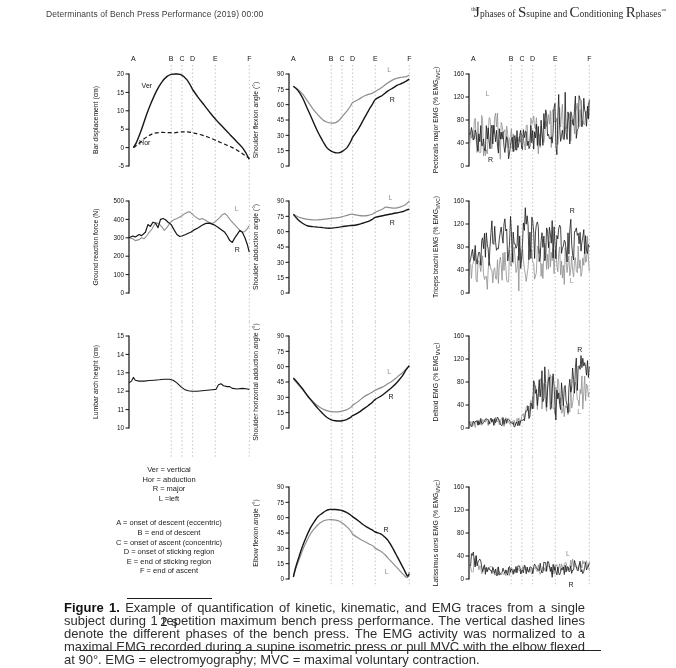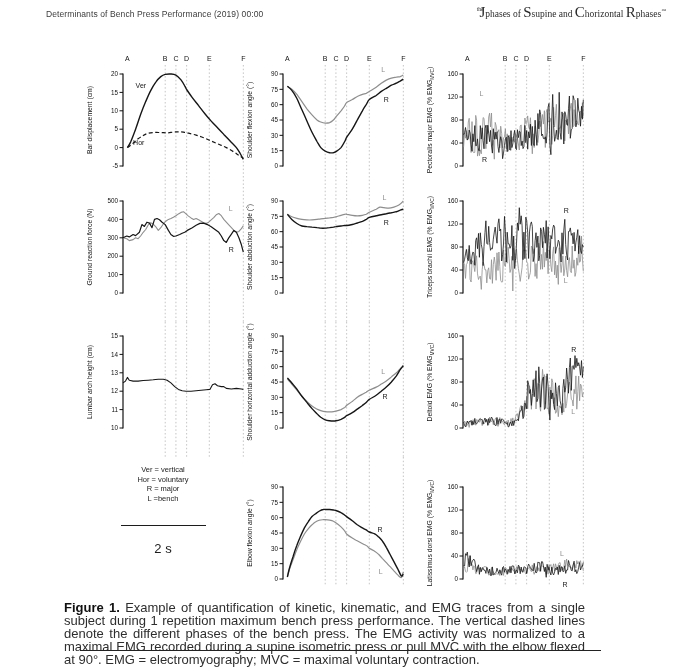--- a/index.html
+++ b/index.html
@@ -2,39 +2,39 @@
 <html><head>
 <meta charset="utf-8">
 <style>
   html,body{margin:0;padding:0;background:#fff;}
   body{width:676px;height:668px;position:relative;font-family:"Liberation Sans",sans-serif;color:#222;overflow:hidden;}
   .running-title{position:absolute;left:18px;top:9px;font-size:8.5px;color:#3c3c3c;letter-spacing:.1px;padding-left:28px;}
   .logo{position:absolute;right:10px;top:4px;font-family:"Liberation Serif",serif;color:#2a2a2a;white-space:nowrap;font-size:9.5px;}
   .logo .big{font-size:15px;}
   .logo .the{font-size:5.5px;position:relative;top:-6px;margin-right:-4px;}
   .logo .tm{font-size:5px;position:relative;top:-5px;}
-  .figure-grid{position:absolute;left:83px;top:52px;display:grid;grid-template-columns:160px 180px 180px;grid-template-rows:135px 135px 135px 135px;}
+  .figure-grid{position:absolute;left:89px;top:52px;display:grid;grid-template-columns:160px 180px 180px;grid-template-rows:135px 135px 135px 135px;}
   .cell{position:relative;overflow:visible;}
   .legend-cell{font-size:7.5px;line-height:9.6px;text-align:center;color:#1c1c1c;padding-top:8px;}
   .legend-block2{margin-top:15px;}
   .scalebar{margin-top:22px;}
   .sb-line{width:85px;border-top:1.5px solid #1c1c1c;margin:0 auto;}
   .sb-label{margin-top:18px;font-size:13px;}
   .caption{position:absolute;left:64px;top:601px;width:521px;font-size:13px;line-height:13px;color:#2e2e2e;text-align:justify;}
   .caption b{color:#111;}
   .bottom-rule{position:absolute;left:80px;top:650px;width:521px;border-top:1.6px solid #222;}
   svg{font-family:"Liberation Sans",sans-serif;}
 </style>
 </head>
 <body>
 
 <div class="running-title">Determinants of Bench Press Performance (2019) 00:00</div>
 
 <div class="logo">
-  <span class="the">the</span><span class="big">J</span><span>phases of </span><span class="big">S</span><span>supine and </span><span class="big">C</span><span>horizontal </span><span class="big">R</span><span>phases</span><span class="tm">™</span>
+  <span class="the">the</span><span class="big">J</span><span>phases of </span><span class="big">S</span><span>supine and </span><span class="big">C</span><span>onditioning </span><span class="big">R</span><span>phases</span><span class="tm">™</span>
 </div>
 
 <div class="figure-grid">
   <div class="cell" style="grid-area:1/1"><svg viewBox="0 0 176 135" width="176" height="135">
         <text x="44.41" y="9" text-anchor="middle" font-size="7" fill="#111">A</text>
         <line x1="82.21000000000001" y1="13" x2="82.21000000000001" y2="135" stroke="#ababab" stroke-width="0.7" stroke-dasharray="1.5,2.2"></line>
         <text x="82.21000000000001" y="9" text-anchor="middle" font-size="7" fill="#111">B</text>
         <line x1="92.91999999999999" y1="13" x2="92.91999999999999" y2="135" stroke="#ababab" stroke-width="0.7" stroke-dasharray="1.5,2.2"></line>
         <text x="92.91999999999999" y="9" text-anchor="middle" font-size="7" fill="#111">C</text>
         <line x1="103.63" y1="13" x2="103.63" y2="135" stroke="#ababab" stroke-width="0.7" stroke-dasharray="1.5,2.2"></line>
@@ -105,23 +105,31 @@
         <line x1="36.5" y1="32.400000000000006" x2="40" y2="32.400000000000006" stroke="#111" stroke-width="1"></line>
         <text x="35" y="34.60000000000001" text-anchor="end" font-size="6.3" fill="#111">14</text>
         <line x1="36.5" y1="14" x2="40" y2="14" stroke="#111" stroke-width="1"></line>
         <text x="35" y="16.2" text-anchor="end" font-size="6.3" fill="#111">15</text>
         <text transform="translate(9 60) rotate(-90)" text-anchor="middle" font-size="6.8" fill="#111"><tspan>Lumbar arch height (cm)</tspan></text>
         <path d="M40.0,60.9L42.5,59.1L44.4,55.4L46.3,58.2L50.1,59.1L55.1,59.1L60.2,58.5L65.2,58.2L70.2,57.8L75.3,57.2L80.3,57.2L84.1,58.2L87.9,60.9L91.7,64.6L95.4,67.4L99.2,68.8L103.0,69.2L108.0,69.2L113.1,68.8L118.1,68.3L123.2,67.7L126.9,67.4L129.5,62.8L132.0,61.8L134.5,63.7L138.3,64.6L140.8,64.6L143.3,66.4L148.4,67.0L153.4,66.4L158.4,67.0L160.3,67.4" fill="none" stroke="#161616" stroke-width="1.1" stroke-dasharray="none" stroke-linejoin="round"></path>
       </svg></div>
   <div class="cell legend-cell" style="grid-area:4/1">
     <div>
       <div>Ver = vertical</div>
-      <div>Hor = voluntary</div>
+      <div>Hor = abduction</div>
       <div>R = major</div>
-      <div>L =bench</div>
+      <div>L =left</div>
+    </div>
+    <div class="legend-block2">
+      <div>A = onset of descent (eccentric)</div>
+      <div>B = end of descent</div>
+      <div>C = onset of ascent (concentric)</div>
+      <div>D = onset of sticking region</div>
+      <div>E = end of sticking region</div>
+      <div>F = end of ascent</div>
     </div>
     <div class="scalebar">
       <div class="sb-line"></div>
       <div class="sb-label">2 s</div>
     </div>
   </div>
   <div class="cell" style="grid-area:1/2"><svg viewBox="0 0 176 135" width="176" height="135">
         <text x="44.41" y="9" text-anchor="middle" font-size="7" fill="#111">A</text>
         <line x1="82.21000000000001" y1="13" x2="82.21000000000001" y2="135" stroke="#ababab" stroke-width="0.7" stroke-dasharray="1.5,2.2"></line>
         <text x="82.21000000000001" y="9" text-anchor="middle" font-size="7" fill="#111">B</text>

